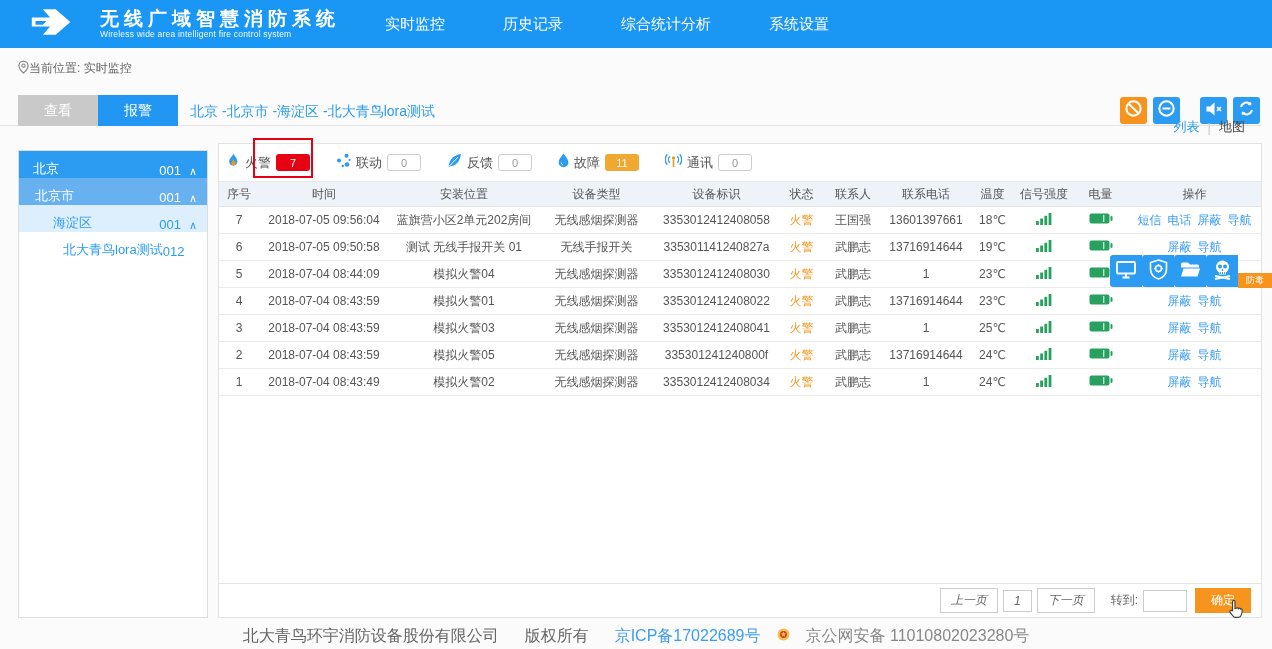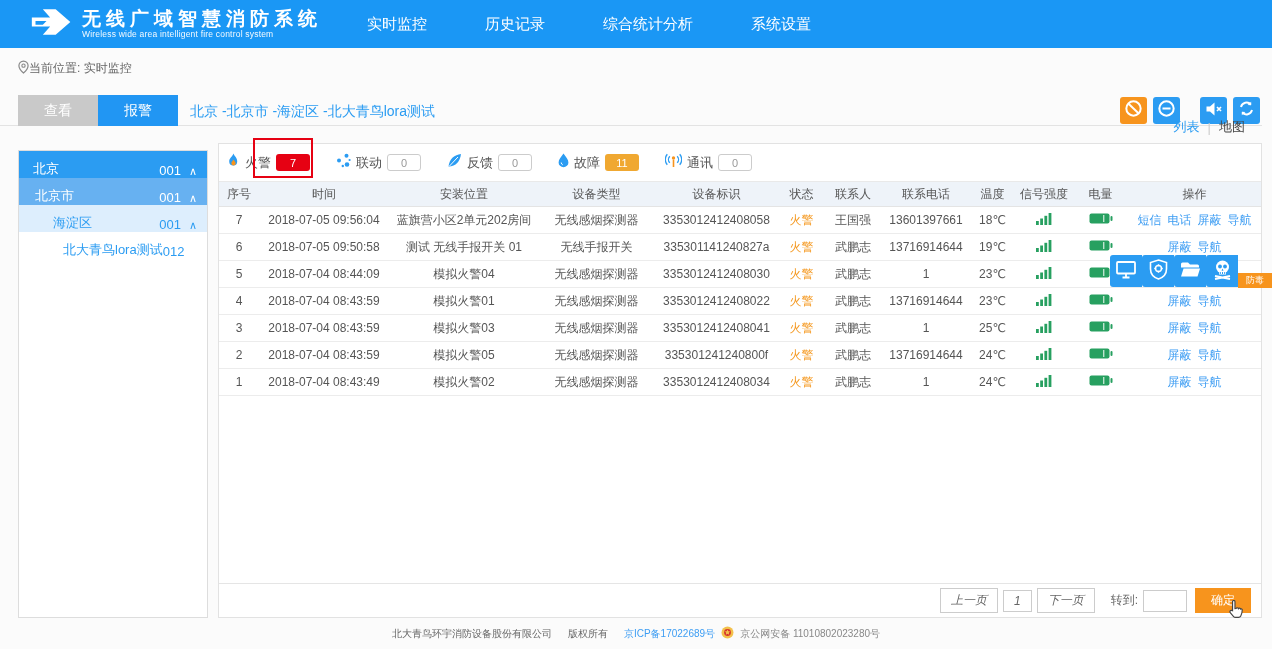--- a/index.html
+++ b/index.html
@@ -3,21 +3,21 @@
 <meta charset="utf-8">
 <style>
   * { margin:0; padding:0; box-sizing:border-box; }
   html,body { background:#fff; }
   body { font-family:"Liberation Sans","DejaVu Sans",sans-serif; }
   .page { position:relative; width:1272px; height:649px; background:#fbfbfb; overflow:hidden; }
 
   
   .app-header { position:absolute; left:0; top:0; width:1272px; height:48px; background:#1a97f5; display:flex; align-items:center; }
   .logo { margin-left:30px; display:flex; align-items:center; }
-  .title-block { margin-left:8px; color:#fff; }
+  .title-block { margin-left:26px; color:#fff; }
   .title-cn { font-size:19px; letter-spacing:5px; font-weight:bold; line-height:20px; }
   .title-en { font-size:8.5px; letter-spacing:.2px; opacity:.95; }
   .main-nav { display:flex; margin-left:45px; gap:58px; }
   .main-nav span { color:#fff; font-size:15px; cursor:pointer; white-space:nowrap; }
   .user-menu { position:absolute; right:78px; top:0; height:48px; display:flex; align-items:center; gap:7px; color:#fff; font-size:14px; cursor:pointer; }
 
   
   .breadcrumb { position:absolute; left:18px; top:60px; display:flex; align-items:center; gap:0; font-size:12px; color:#666; }
 
   
@@ -66,21 +66,21 @@
   .op-link { color:#3d9df3; cursor:pointer; margin:0 3px; }
 
   
   .pagination { position:absolute; left:0; bottom:0; width:100%; height:34px; border-top:1px solid #e5e5e5; display:flex; align-items:center; justify-content:flex-end; padding-right:10px; font-size:12px; color:#666; }
   .pg-btn { border:1px solid #ccc; background:#fff; padding:3px 10px; margin-left:5px; font-size:12px; color:#666; cursor:pointer;font-style:italic; }
   .pg-goto-label { margin-left:16px; }
   .pg-input { width:44px; height:22px; border:1px solid #ccc; margin-left:5px; }
   .pg-confirm { background:#f7941d; color:#fff; border:none; border-radius:0; padding:4px 16px; margin-left:8px; font-size:12px; cursor:pointer; }
 
   
-  .app-footer { position:absolute; left:0; top:626px; width:1272px; text-align:center; font-size:10px; color:#666; display:flex; justify-content:center; align-items:center; gap:6px; }
+  .app-footer { position:absolute; left:0; top:626px; width:1272px; text-align:center; font-size:16px; color:#666; display:flex; justify-content:center; align-items:center; gap:16px; }
   .app-footer .icp { color:#3d9df3; cursor:pointer; margin-left:10px; }
   .app-footer .company { margin-right:10px; }
   .app-footer .police { color:#888; }
 
   
   .side-toolbar { position:absolute; right:0; top:255px; display:flex; flex-direction:row; align-items:flex-end; }
   .side-tool { width:32px; height:32px; background:#2b9cf2; border-radius:3px 0 0 3px; margin-bottom:1px; display:flex; align-items:center; justify-content:center; cursor:pointer; }
   .side-mini-badge { width:34px; height:15px; background:#f7941d; color:#fff; font-size:9px; display:flex; align-items:center; justify-content:center; cursor:pointer; }
 
   

